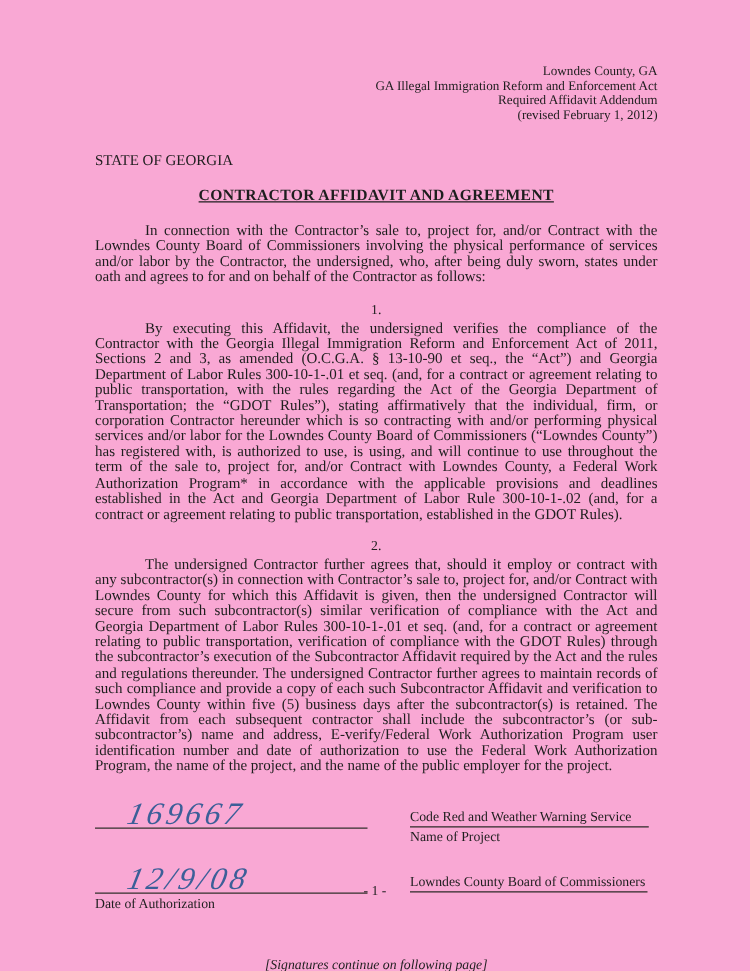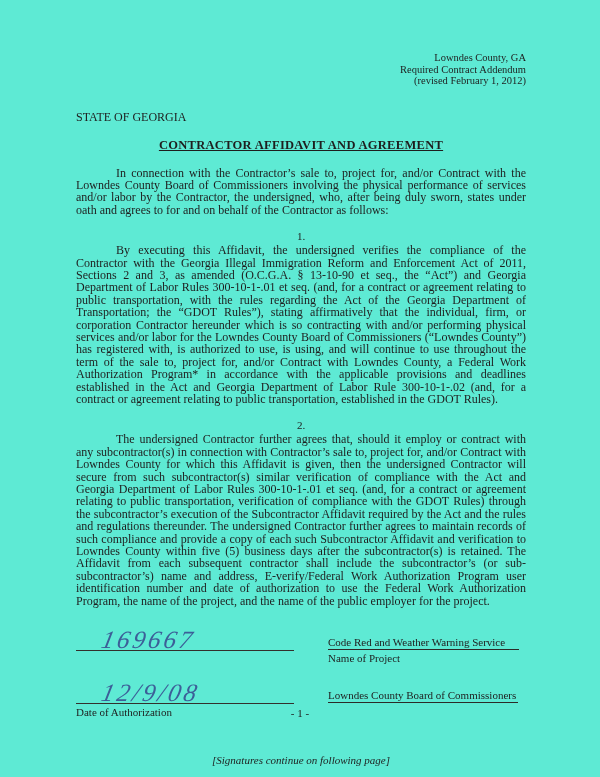--- a/index.html
+++ b/index.html
@@ -4,21 +4,21 @@
 <style>
   html, body {
     margin: 0;
     padding: 0;
     background: #ffffff;
   }
   .page {
     position: relative;
     width: 600px;
     height: 777px;
-    background: #5eead4;
+    background: #f9a8d4;
     color: #1e1e1e;
     font-family: "Liberation Serif", serif;
     box-sizing: border-box;
     padding: 52px 74px 0 76px;
     overflow: hidden;
   }
   .header-block {
     text-align: right;
     font-size: 10.5px;
     line-height: 11.5px;
@@ -118,21 +118,22 @@
     font-size: 11px;
   }
 </style>
 </head>
 <body>
 
 <div class="page">
 
   <div class="header-block">
     <div>Lowndes County, GA</div>
-    <div>Required Contract Addendum</div>
+    <div>GA Illegal Immigration Reform and Enforcement Act</div>
+    <div>Required Affidavit Addendum</div>
     <div>(revised February 1, 2012)</div>
   </div>
 
   <div class="state-block">
     <div>STATE OF GEORGIA</div>
   </div>
 
   <div class="doc-title">
     <span>CONTRACTOR AFFIDAVIT AND AGREEMENT</span>
   </div>

